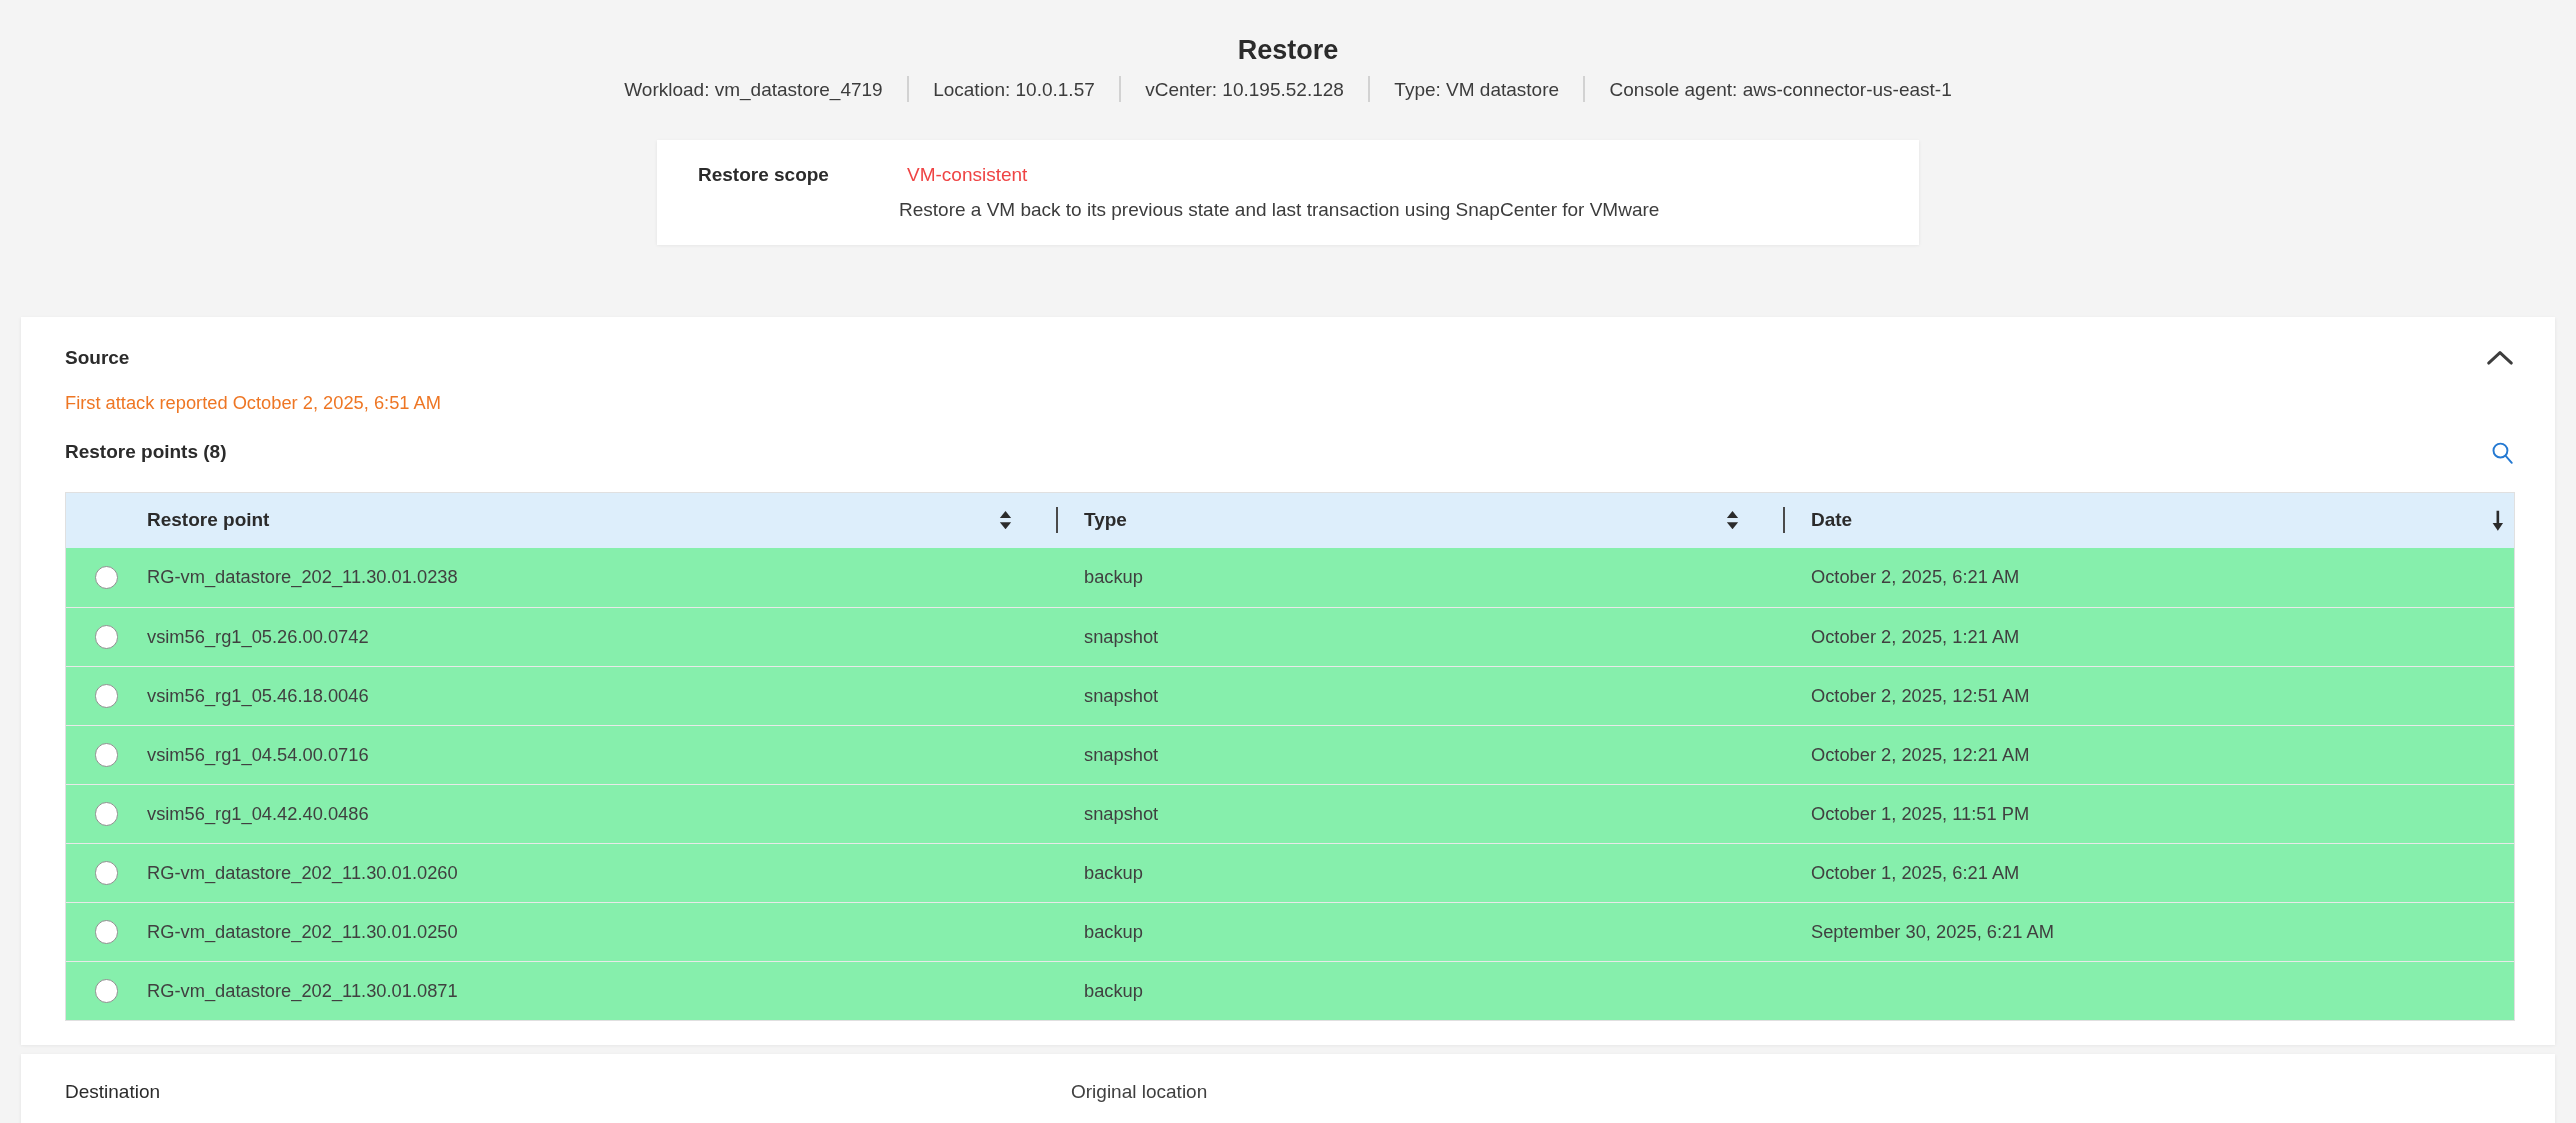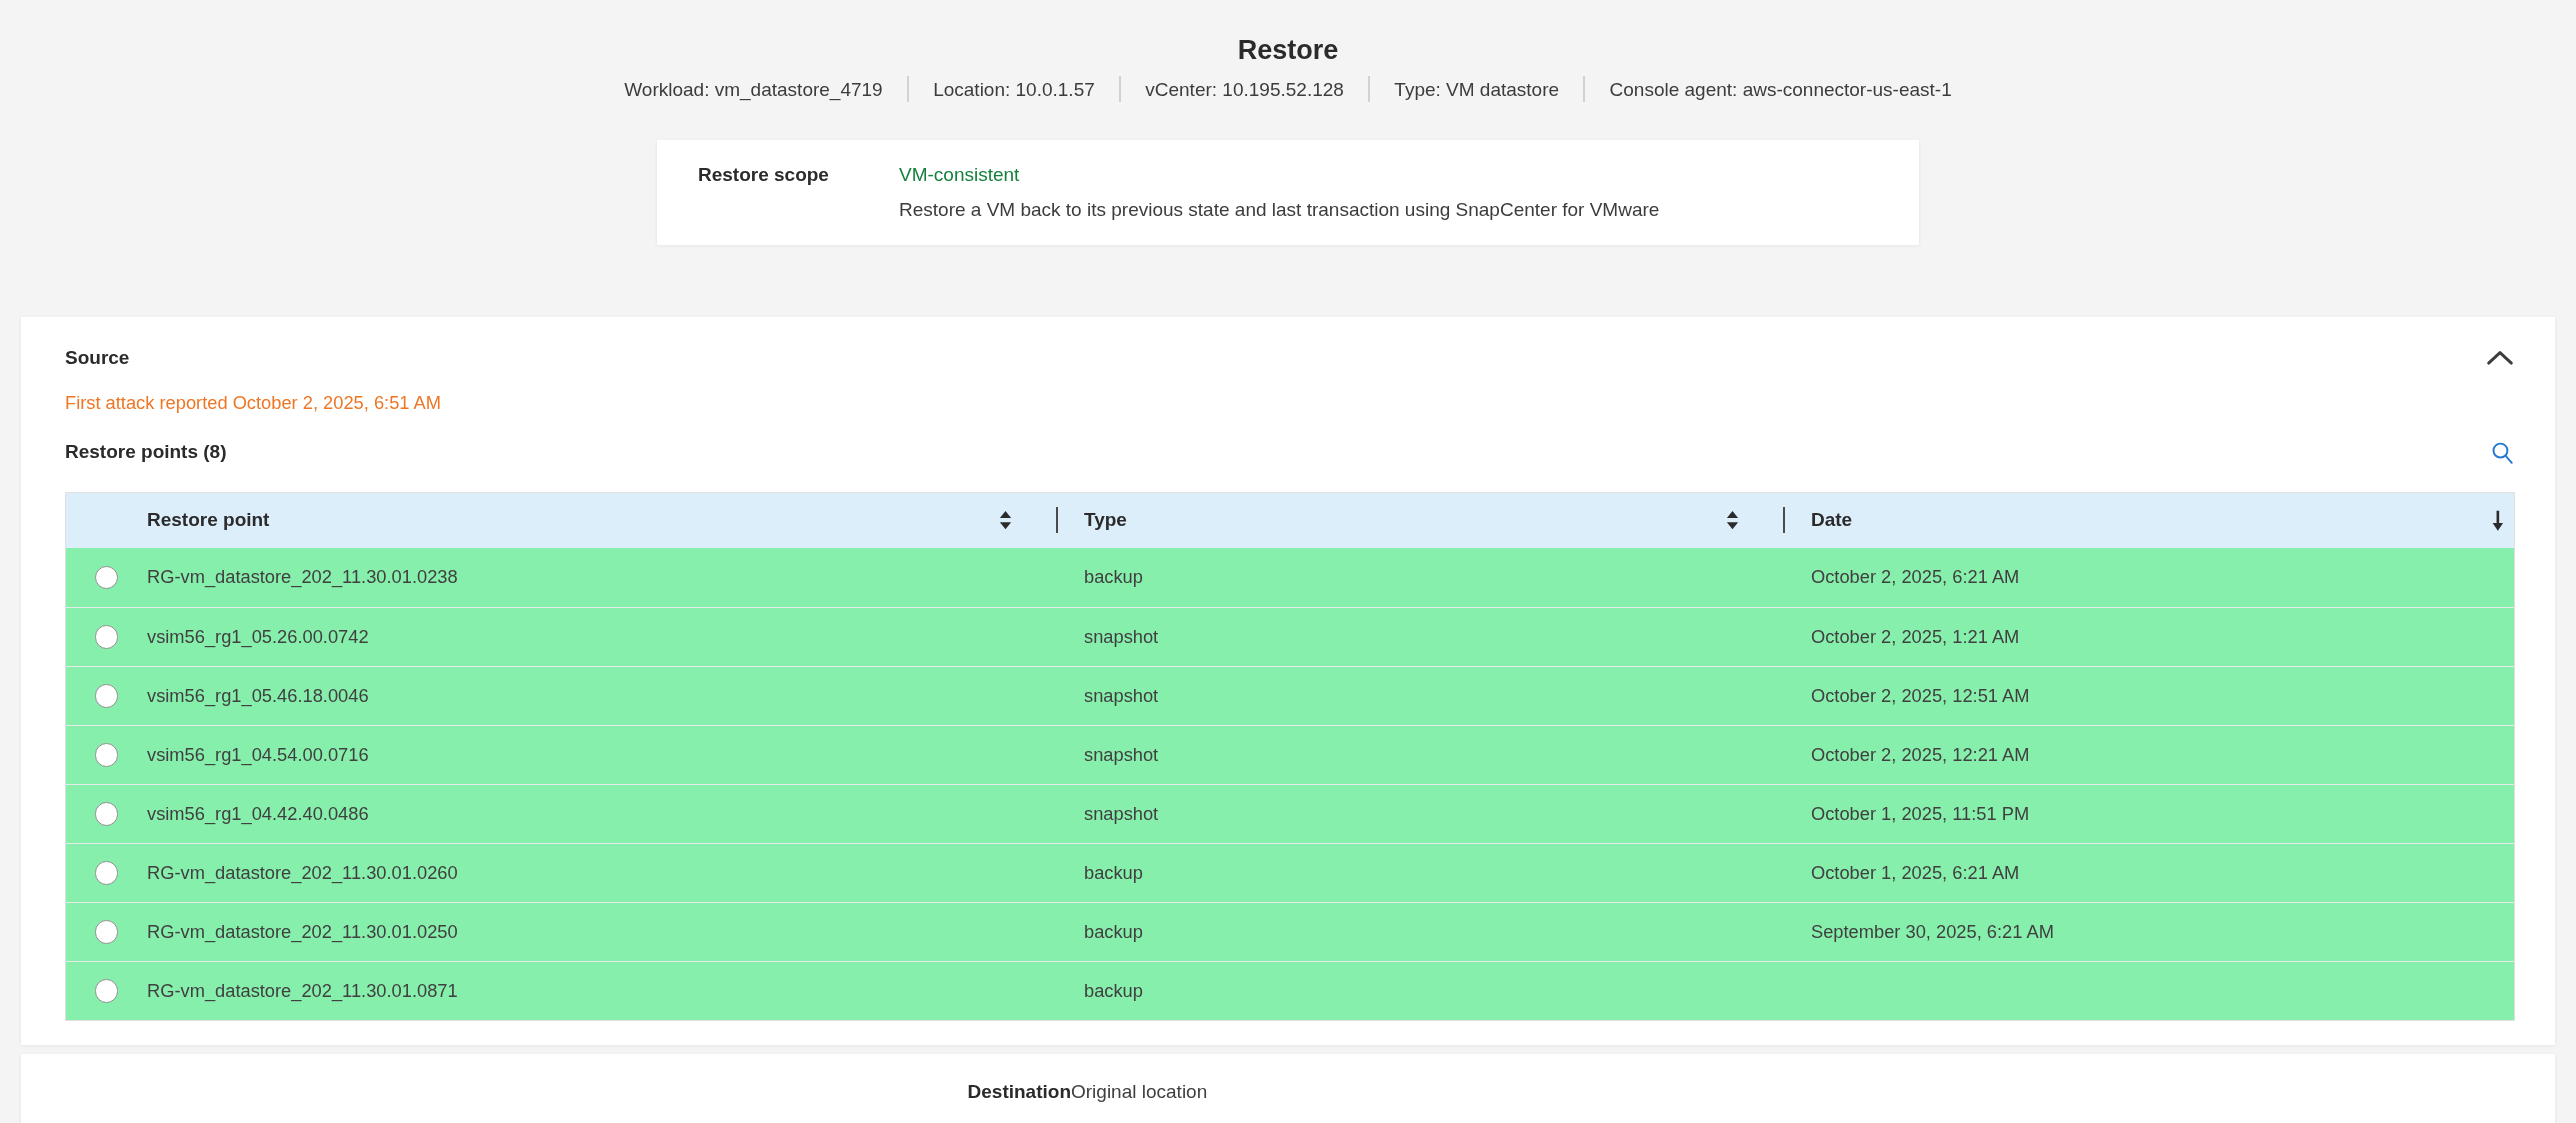--- a/index.html
+++ b/index.html
@@ -23,21 +23,21 @@
 
   
   .scope-card {
     width: 1262px; margin: 38px auto 0;
     background: #ffffff;
     box-shadow: 0 0.9px 3.5px rgba(0,0,0,0.08);
     padding: 22.6px 35px 22.6px 41px;
     display: flex;
   }
   .scope-label { width: 201px; font-size: 19px; font-weight: 700; color: #2b2b2b; line-height: 23.5px; flex: none; }
-  .scope-value { font-size: 19px; color: #15803d; line-height: 23.5px; }
+  .scope-value { font-size: 19px; color: #ef4444; line-height: 23.5px; margin-left: 8px; }
   .scope-desc  { font-size: 19px; color: #3c3c3c; line-height: 23.5px; margin-top: 12px; }
 
   
   .panel {
     margin: 0 21px;
     background: #ffffff;
     box-shadow: 0 0.9px 3.5px rgba(0,0,0,0.08);
   }
   .source-panel { margin-top: 72px; padding: 30px 40px 24.4px 44px; }
 
@@ -78,21 +78,21 @@
     width: 23.5px; height: 23.5px; border: 1.7px solid #8f8f8f; border-radius: 50%;
     background: #fff; cursor: pointer;
   }
 
   
   .dest-panel {
     margin-top: 8.7px; height: 76px;
     display: flex; align-items: center;
     padding-left: 44px;
   }
-  .dest-label { width: 1006px; font-size: 19px; font-weight: 700; color: #2b2b2b; flex: none; text-align: right; }
+  .dest-label { width: 1006px; font-size: 19px; font-weight: 400; color: #2b2b2b; flex: none; }
   .dest-value { font-size: 19px; color: #404040; }
 
   svg { display: block; }
 </style>
 </head>
 <body>
 
 <div class="page-header">
   <div class="page-title">Restore</div>
   <div class="meta-row">

